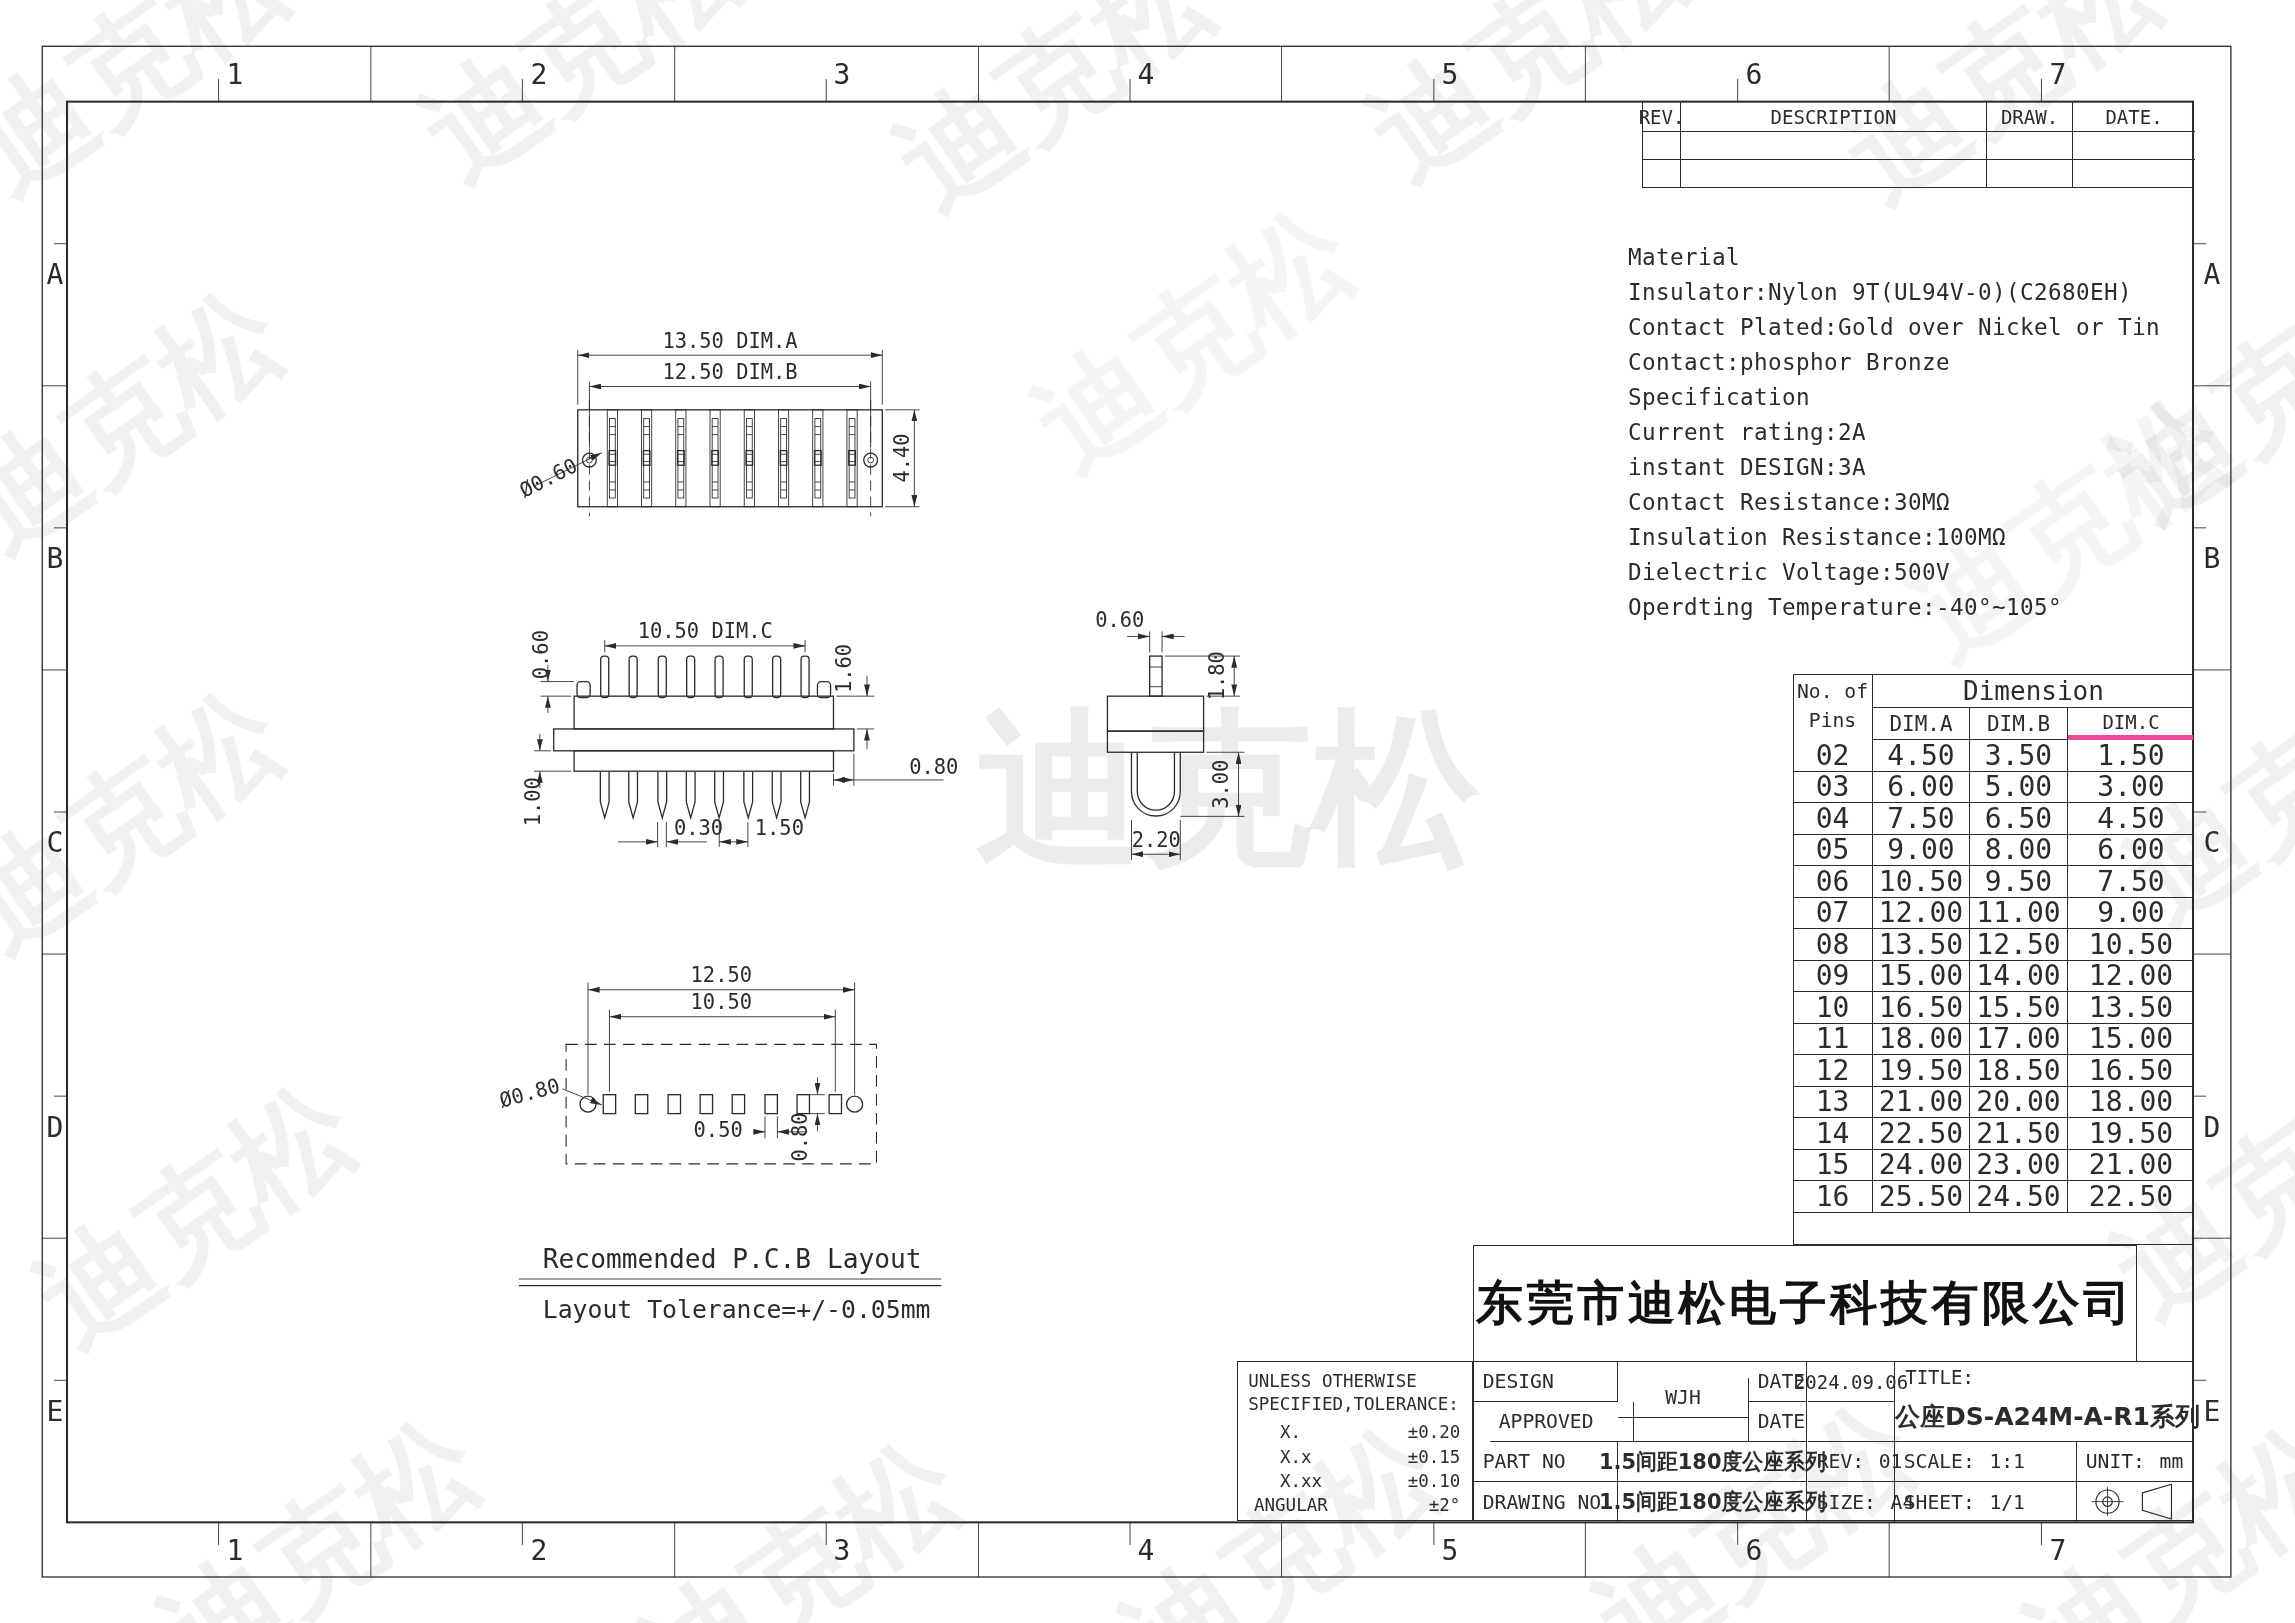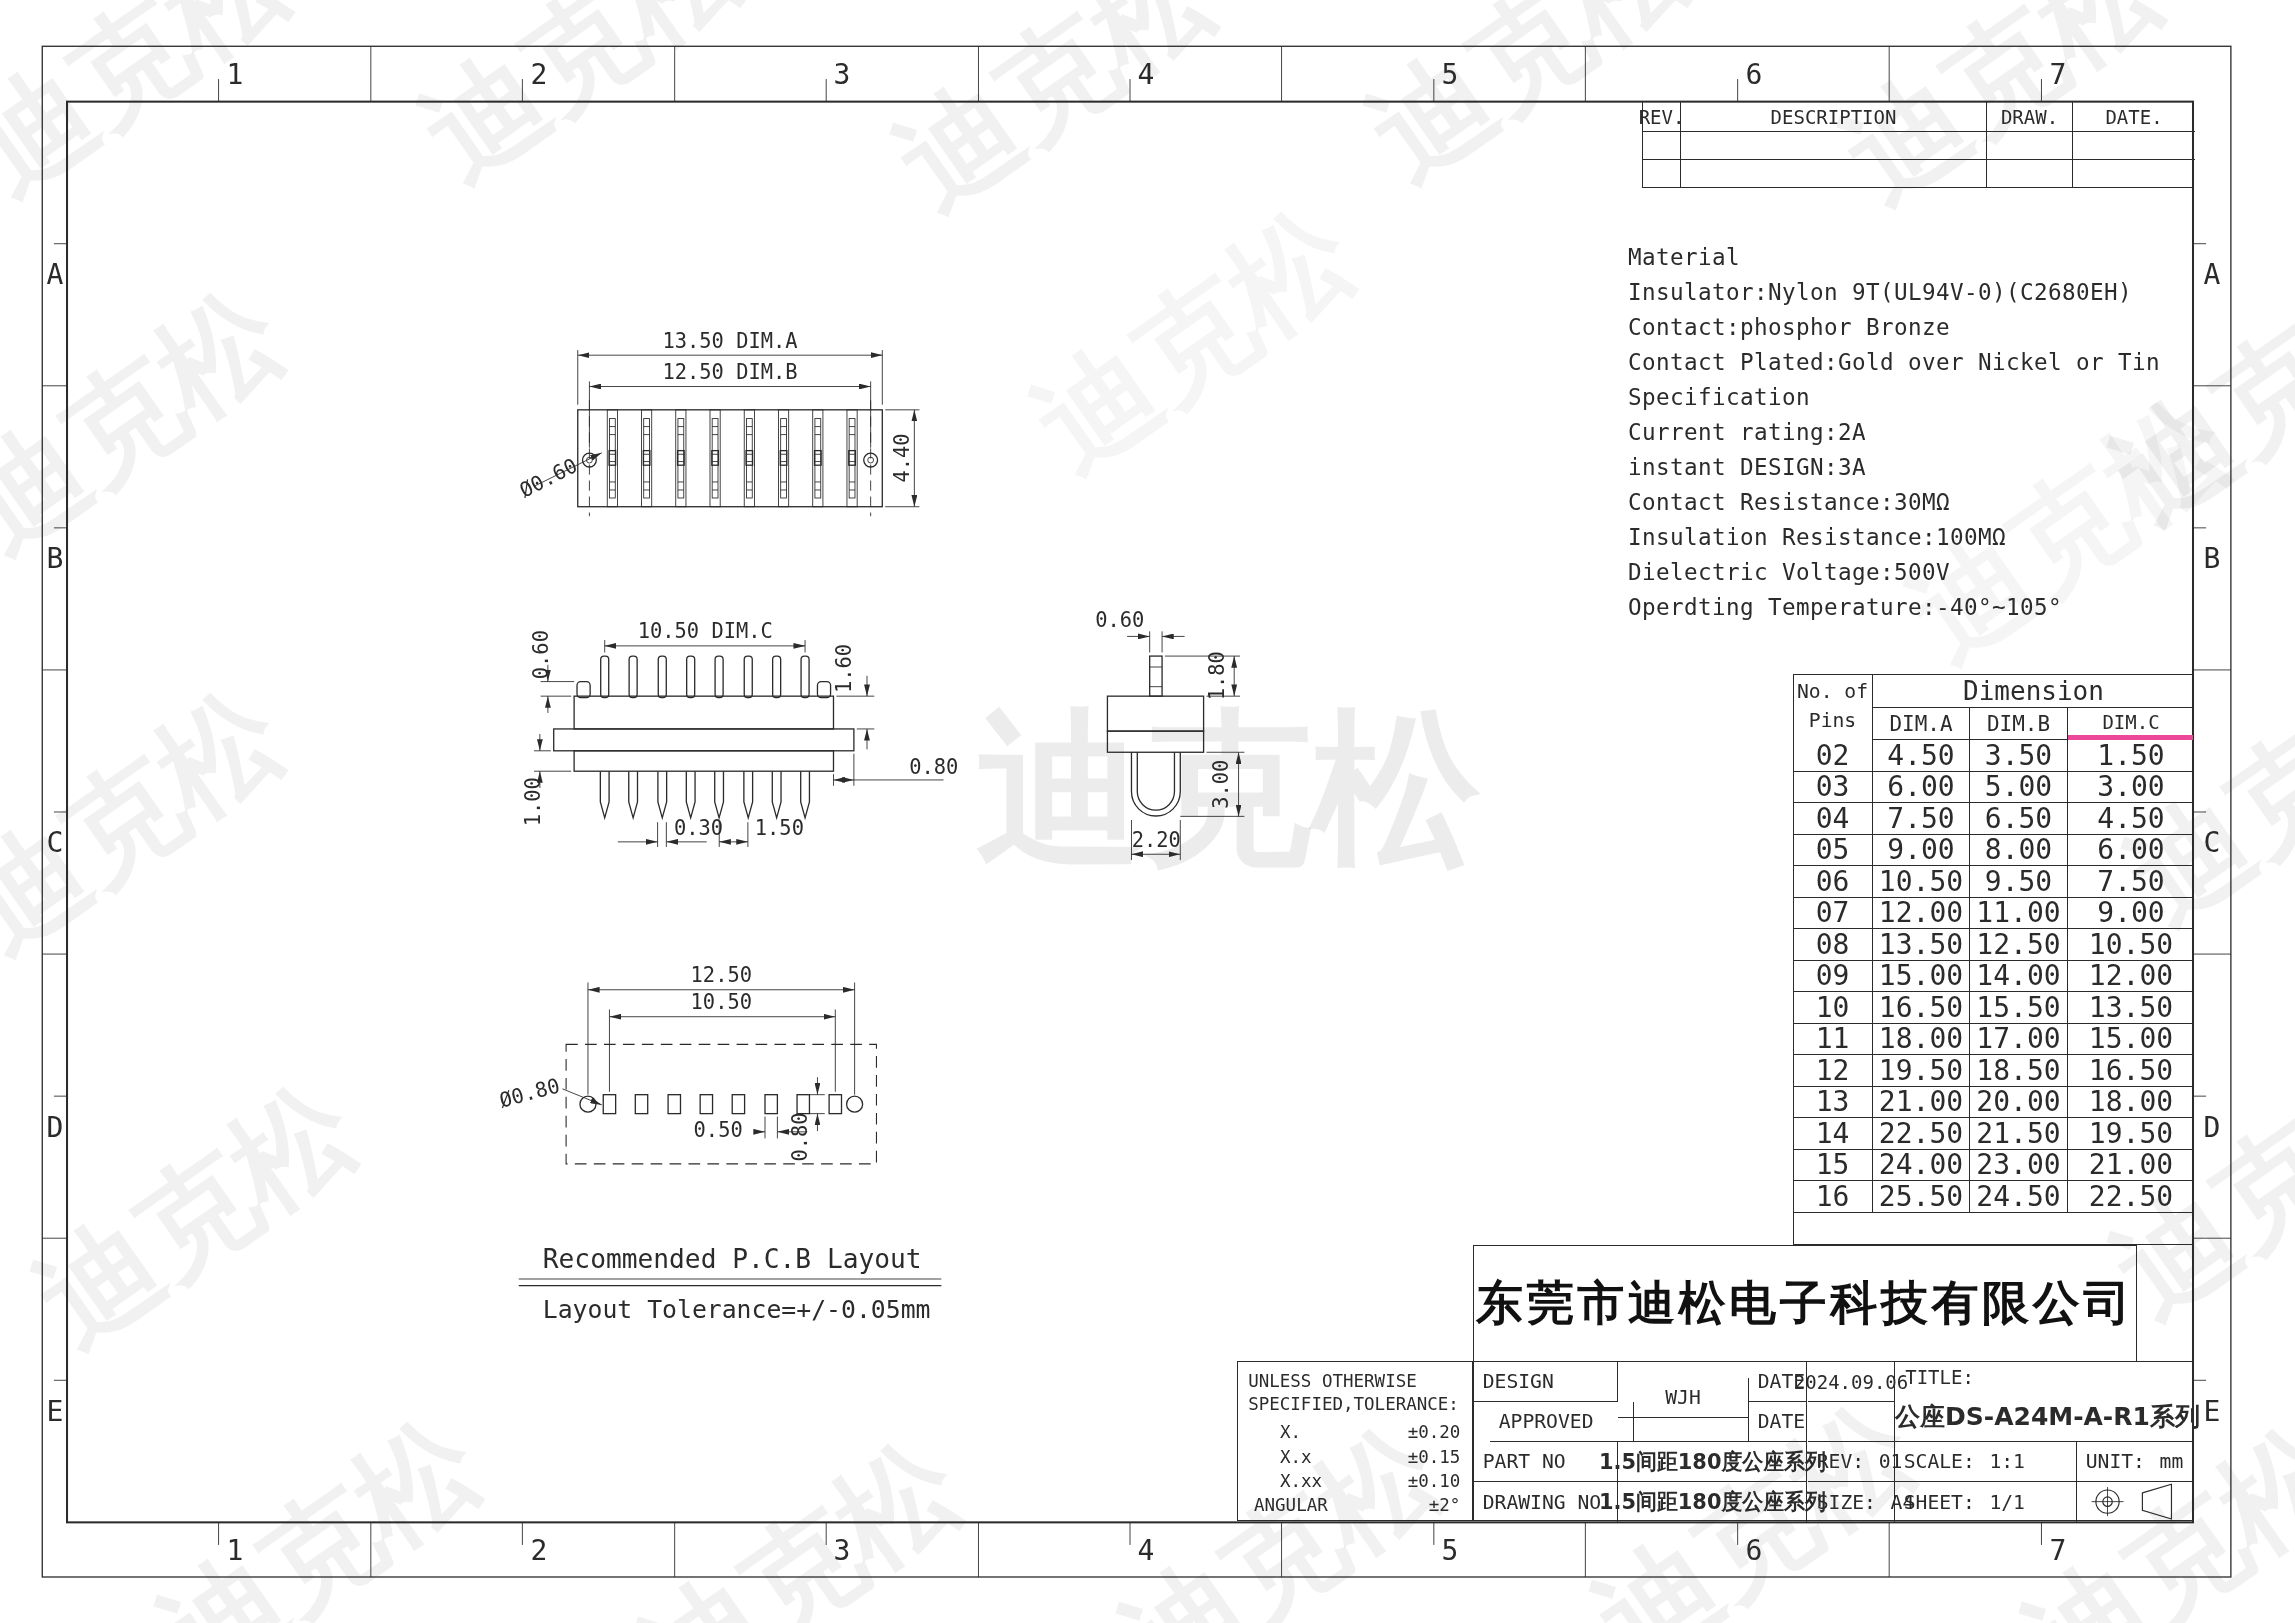--- a/index.html
+++ b/index.html
@@ -349,22 +349,22 @@
       <span class="zl" style="left: 2212px; top: 274px;">A</span>
       <span class="zl" style="left: 2212px; top: 558px;">B</span>
       <span class="zl" style="left: 2212px; top: 842px;">C</span>
       <span class="zl" style="left: 2212px; top: 1127px;">D</span>
       <span class="zl" style="left: 2212px; top: 1411px;">E</span>
     </div>
 
   <div id="material">
     <div>Material</div>
     <div>Insulator:Nylon 9T(UL94V-0)(C2680EH)</div>
+    <div>Contact Plated:Gold over Nickel or Tin</div>
     <div>Contact:phosphor Bronze</div>
-    <div>Contact Plated:Gold over Nickel or Tin</div>
     <div>Specification</div>
     <div>Current rating:2A</div>
     <div>instant DESIGN:3A</div>
     <div>Contact Resistance:30MΩ</div>
     <div>Insulation Resistance:100MΩ</div>
     <div>Dielectric Voltage:500V</div>
     <div>Operdting Temperature:-40°~105°</div>
   </div>
 
   <div id="rev-table">

